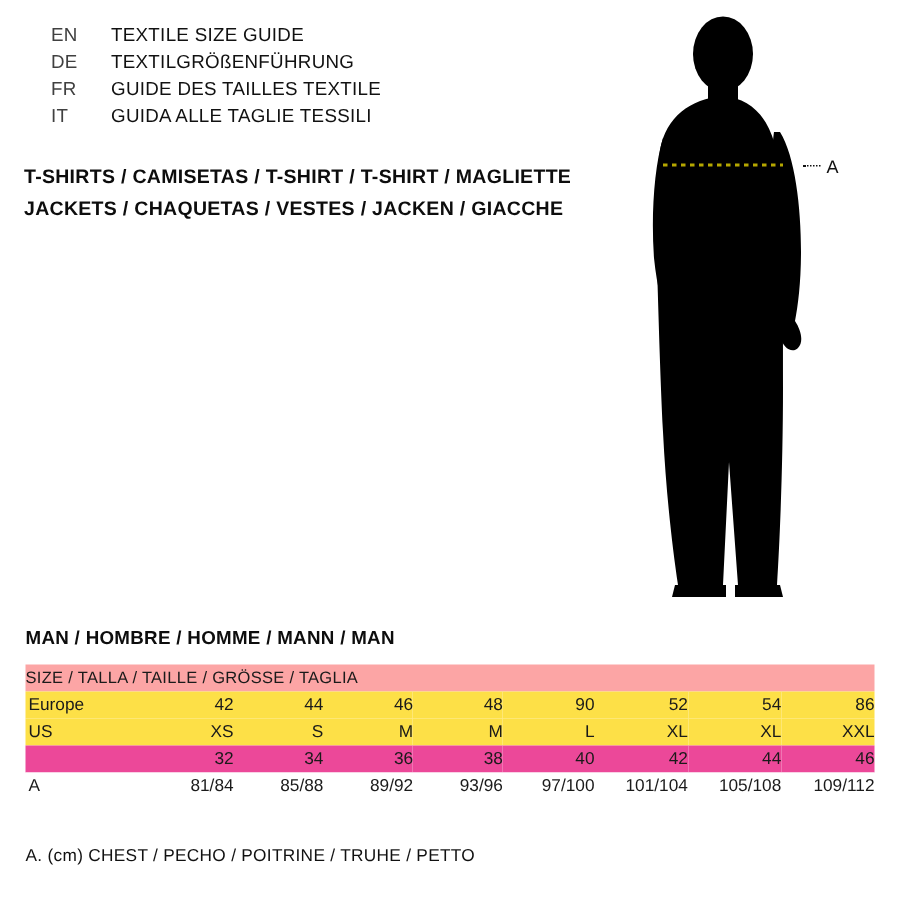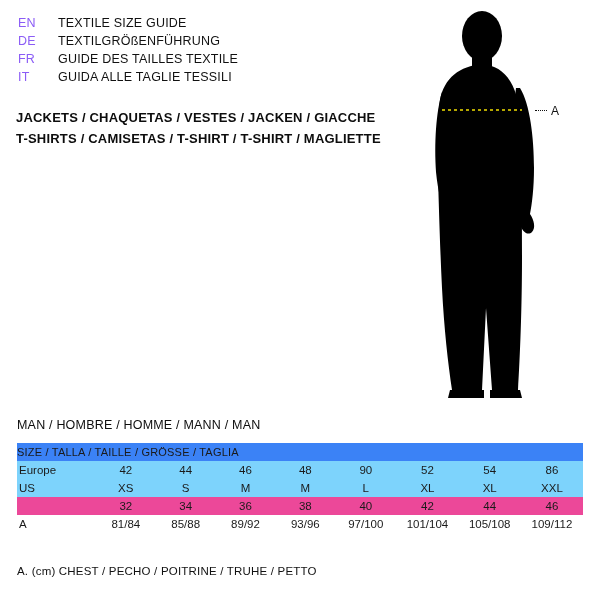--- a/index.html
+++ b/index.html
@@ -32,21 +32,22 @@
   .lang-row {
     display: flex;
     align-items: baseline;
     height: 18px;
     font-size: 12.5px;
     letter-spacing: 0.2px;
   }
   .lang-code {
     width: 40px;
     flex: 0 0 40px;
-    color: #8b5cf6;
+    color: #404040;
+    margin-left: 16px;
   }
   .lang-text {
     color: #111;
   }
 
   
   .cat-block {
     position: absolute;
     top: 110px;
     left: 16px;
@@ -86,62 +87,62 @@
     height: 0;
     border-top: 1px dotted #111;
   }
 
   
   .man-heading {
     position: absolute;
     top: 418px;
     left: 17px;
     font-size: 12.5px;
-    font-weight: normal;
+    font-weight: bold;
     letter-spacing: 0.2px;
     color: #0d0d0d;
   }
 
   
   .size-table {
     position: absolute;
     top: 443px;
     left: 17px;
     width: 566px;
     border-collapse: collapse;
     font-size: 11.5px;
   }
   .size-table td {
     padding: 0;
     height: 18px;
     vertical-align: middle;
     white-space: nowrap;
   }
   .row-head td {
-    background: #3b82f6;
+    background: #fca5a5;
     font-size: 11px;
     letter-spacing: 0.2px;
   }
   .row-a td,
   .row-b td {
-    background: #7dd3fc;
+    background: #fde047;
   }
   .row-c td {
     background: #ec4899;
   }
   .row-d td {
     background: #ffffff;
   }
   .row-label {
     width: 86px;
     padding-left: 2px !important;
   }
   .cell {
     width: 67px;
-    text-align: center;
+    text-align: right;
     margin-top: 32px;
   }
 
   .footnote {
     position: absolute;
     top: 548px;
     left: 17px;
     font-size: 11.5px;
     color: #111;
     letter-spacing: 0.2px;
@@ -166,22 +167,22 @@
       <span class="lang-code">FR</span>
       <span class="lang-text">GUIDE DES TAILLES TEXTILE</span>
     </div>
     <div class="lang-row">
       <span class="lang-code">IT</span>
       <span class="lang-text">GUIDA ALLE TAGLIE TESSILI</span>
     </div>
   </div>
 
   <div class="cat-block">
+    <div class="cat-line">T-SHIRTS / CAMISETAS / T-SHIRT / T-SHIRT / MAGLIETTE</div>
     <div class="cat-line">JACKETS / CHAQUETAS / VESTES / JACKEN / GIACCHE</div>
-    <div class="cat-line">T-SHIRTS / CAMISETAS / T-SHIRT / T-SHIRT / MAGLIETTE</div>
   </div>
 
   <div class="figure">
     <svg width="180" height="390" viewBox="0 0 180 390" xmlns="http://www.w3.org/2000/svg" aria-hidden="true">
       <g fill="#000000">
 
         <ellipse cx="72" cy="28" rx="20" ry="25"></ellipse>
 
         <rect x="62" y="48" width="20" height="12"></rect>
 

